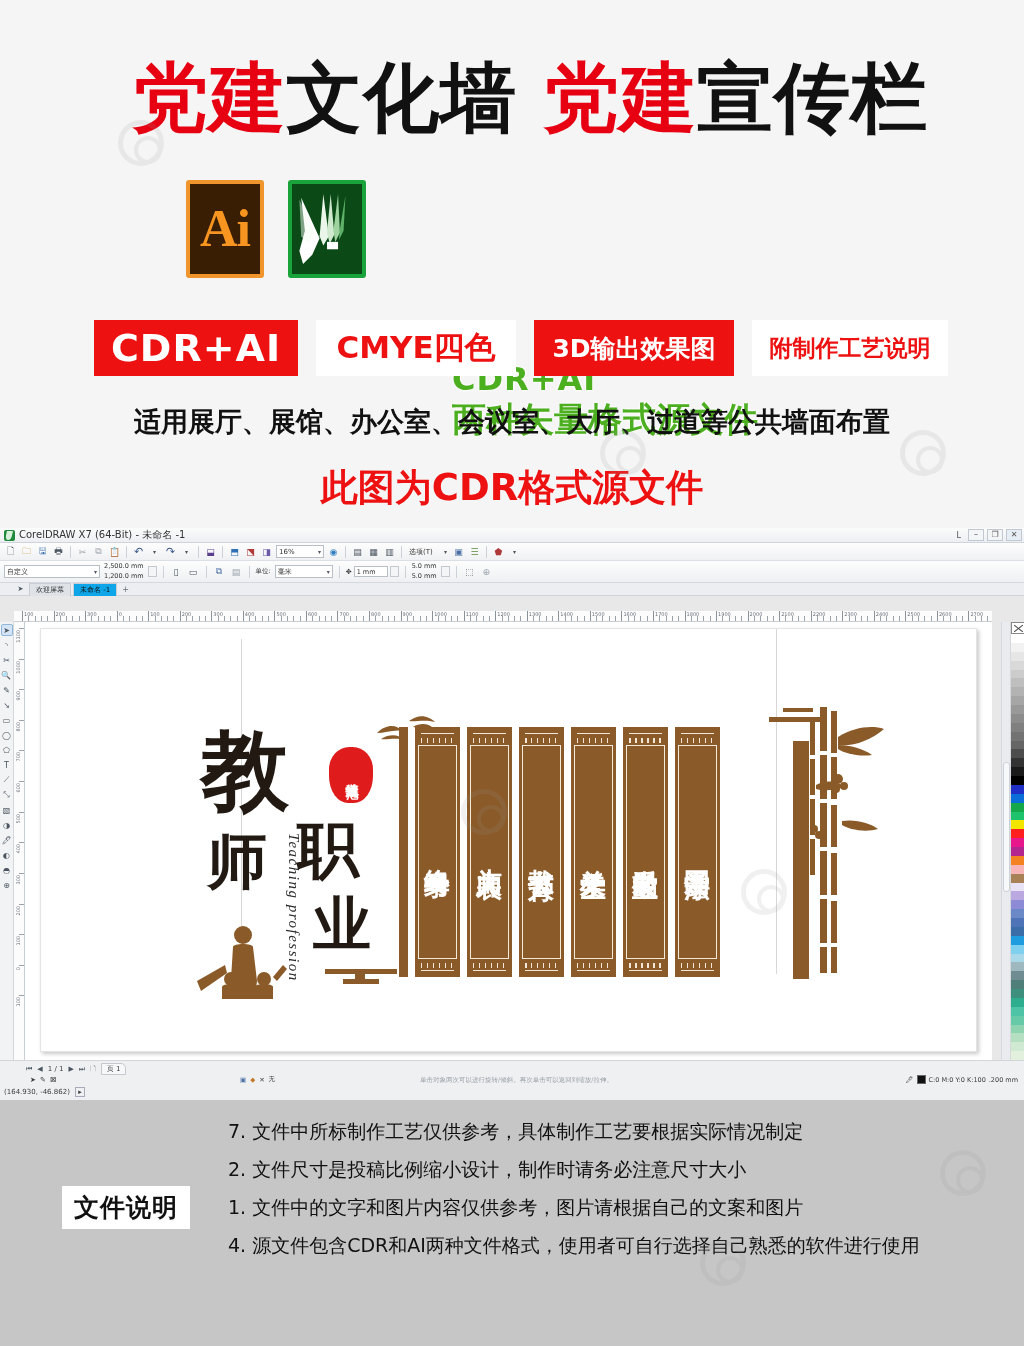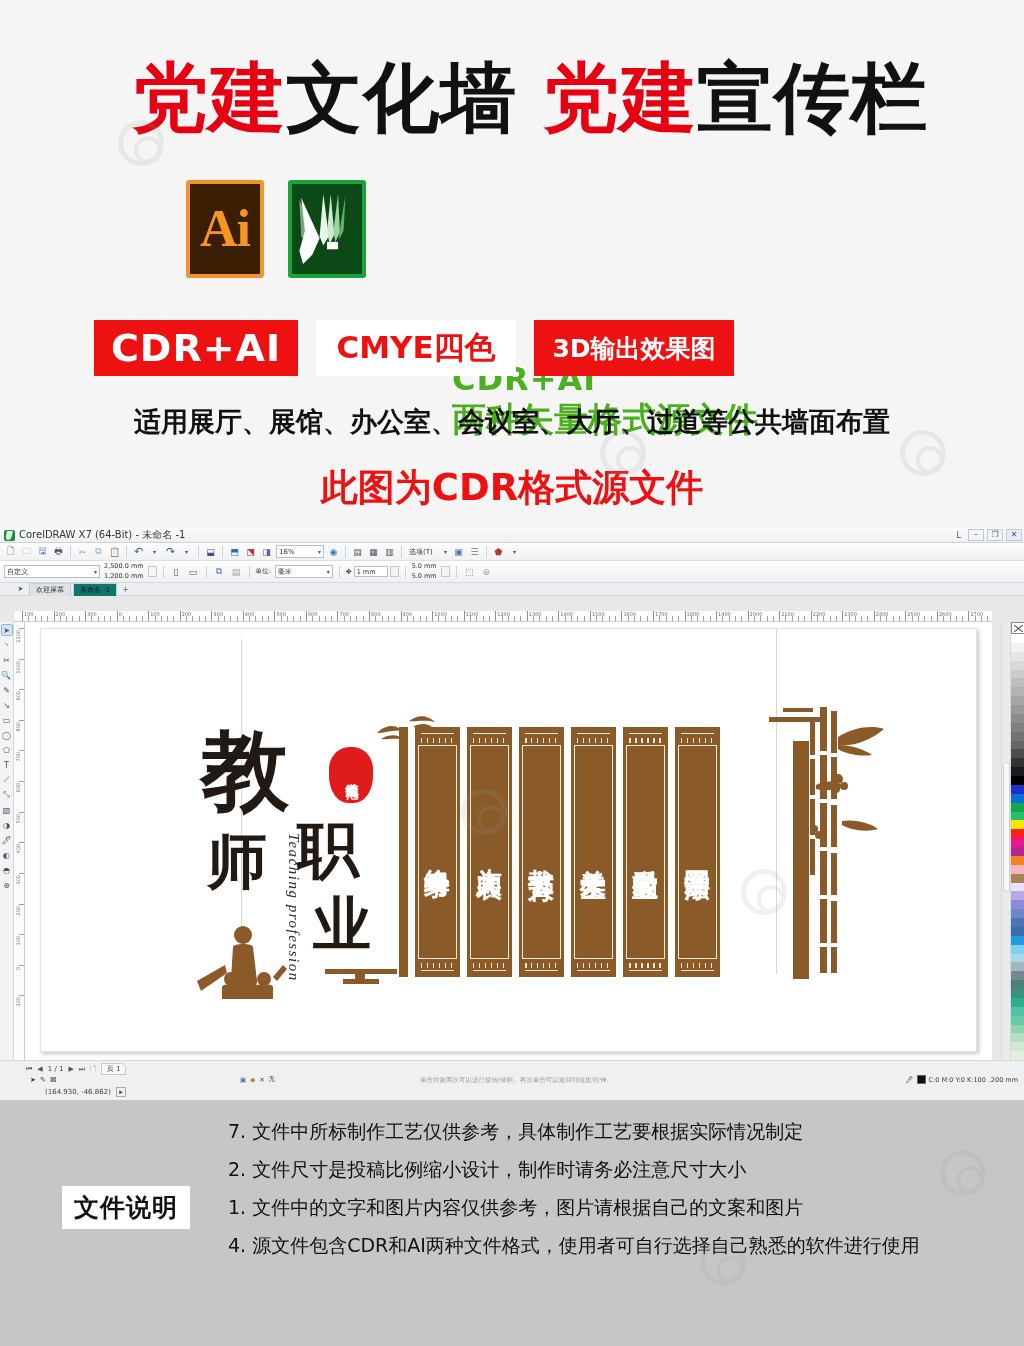--- a/index.html
+++ b/index.html
@@ -165,21 +165,21 @@
   .nub { width: 9px; height: 11px; border: 1px solid #c4c9d0; background: #f4f5f7; }
 
   #cdr-tabbar {
     height: 13px; background: #eceef1; border-bottom: 1px solid #cfd4da;
     display: flex; align-items: center; padding-left: 14px; gap: 2px;
   }
   .doc-tab {
     font-size: 7px; padding: 1px 6px; background: #dfe3e8; color: #333;
     border: 1px solid #c8cdd3; border-bottom: none;
   }
-  .doc-tab.active { background: #0f766e; color: #111; }
+  .doc-tab.active { background: #0ea5e9; color: #111; }
   .tab-plus { font-size: 8px; color: #6a737c; padding-left: 3px; }
 
   #cdr-ruler-h {
     position: absolute; top: 83px; left: 14px; right: 32px; height: 11px;
     background: #fcfcfd; border-bottom: 1px solid #c9ced4;
     overflow: hidden;
   }
   .tick { position: absolute; top: 5px; width: 1px; height: 6px; background: #9aa2aa; }
   .tick.major { top: 0; height: 11px; background: #8a929a; }
   .tick-lbl { position: absolute; top: 0px; font-size: 5px; color: #6a727a; }
@@ -342,21 +342,21 @@
   .page-tab {
     border: 1px solid #c4c9d0; background: #f7f8f9; padding: 0 5px;
     font-size: 7px; border-radius: 0 5px 0 0;
   }
   #status-tools {
     position: absolute; left: 30px; top: 14px; display: flex; align-items: center; gap: 4px;
   }
   #status-hint {
     position: absolute; left: 420px; top: 15px; font-size: 6.5px; color: #9aa1a8;
   }
-  #status-coords { position: absolute; left: 4px; top: 27px; font-size: 7px; margin-left: 41px; }
+  #status-coords { position: absolute; left: 4px; top: 27px; font-size: 7px; }
   #status-fillstroke {
     position: absolute; right: 6px; top: 14px; display: flex; align-items: center; gap: 3px;
     font-size: 6.5px;
   }
   .fill-sw { width: 9px; height: 9px; background: #111; border: 1px solid #666; }
   #status-snap {
     position: absolute; left: 240px; top: 14px; display: flex; align-items: center; gap: 4px;
     font-size: 6.5px;
   }
 
@@ -404,20 +404,21 @@
     <div id="format-text">
       <div class="l1">CDR+AI</div>
       <div class="l2">两种矢量格式源文件</div>
     </div>
   </div>
 
   <div id="badge-row">
     <div class="badge filled" id="badge-0">CDR+AI</div>
     <div class="badge hollow" id="badge-1">CMYE四色</div>
     <div class="badge filled" id="badge-2">3D输出效果图</div>
+    <div class="badge hollow" id="badge-3">附制作工艺说明</div>
   </div>
 
   <div id="src-note">此图为CDR格式源文件</div>
   <div id="applies">适用展厅、展馆、办公室、会议室、大厅、过道等公共墙面布置</div>
 
   <div class="wm" style="left:118px; top:120px;">
       <div class="ring"></div>
     </div>
   <div class="wm" style="left:600px; top:430px;">
       <div class="ring"></div>

